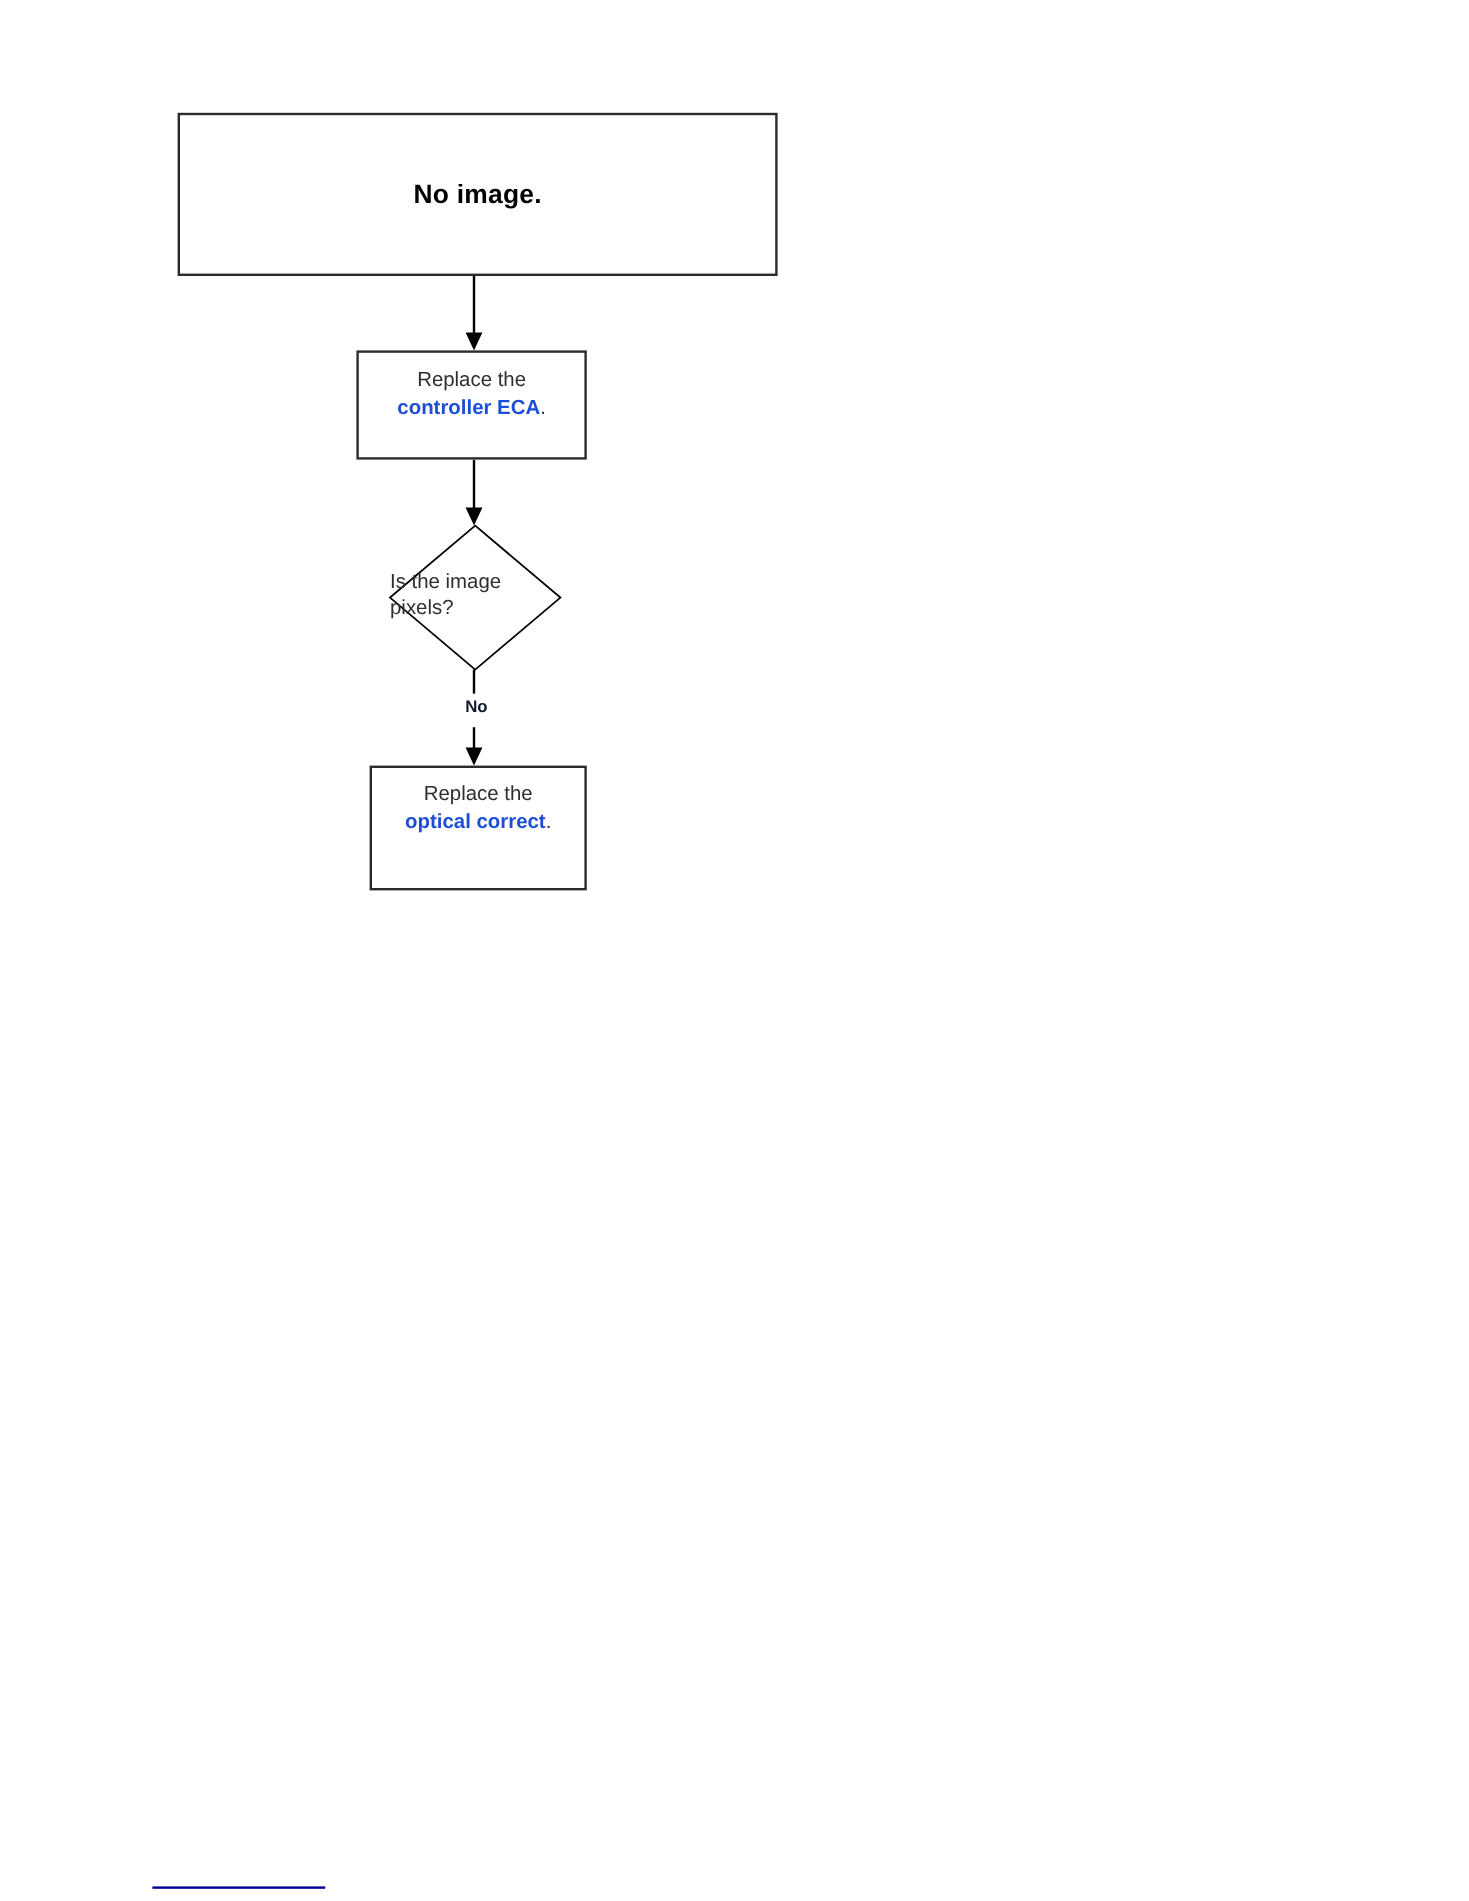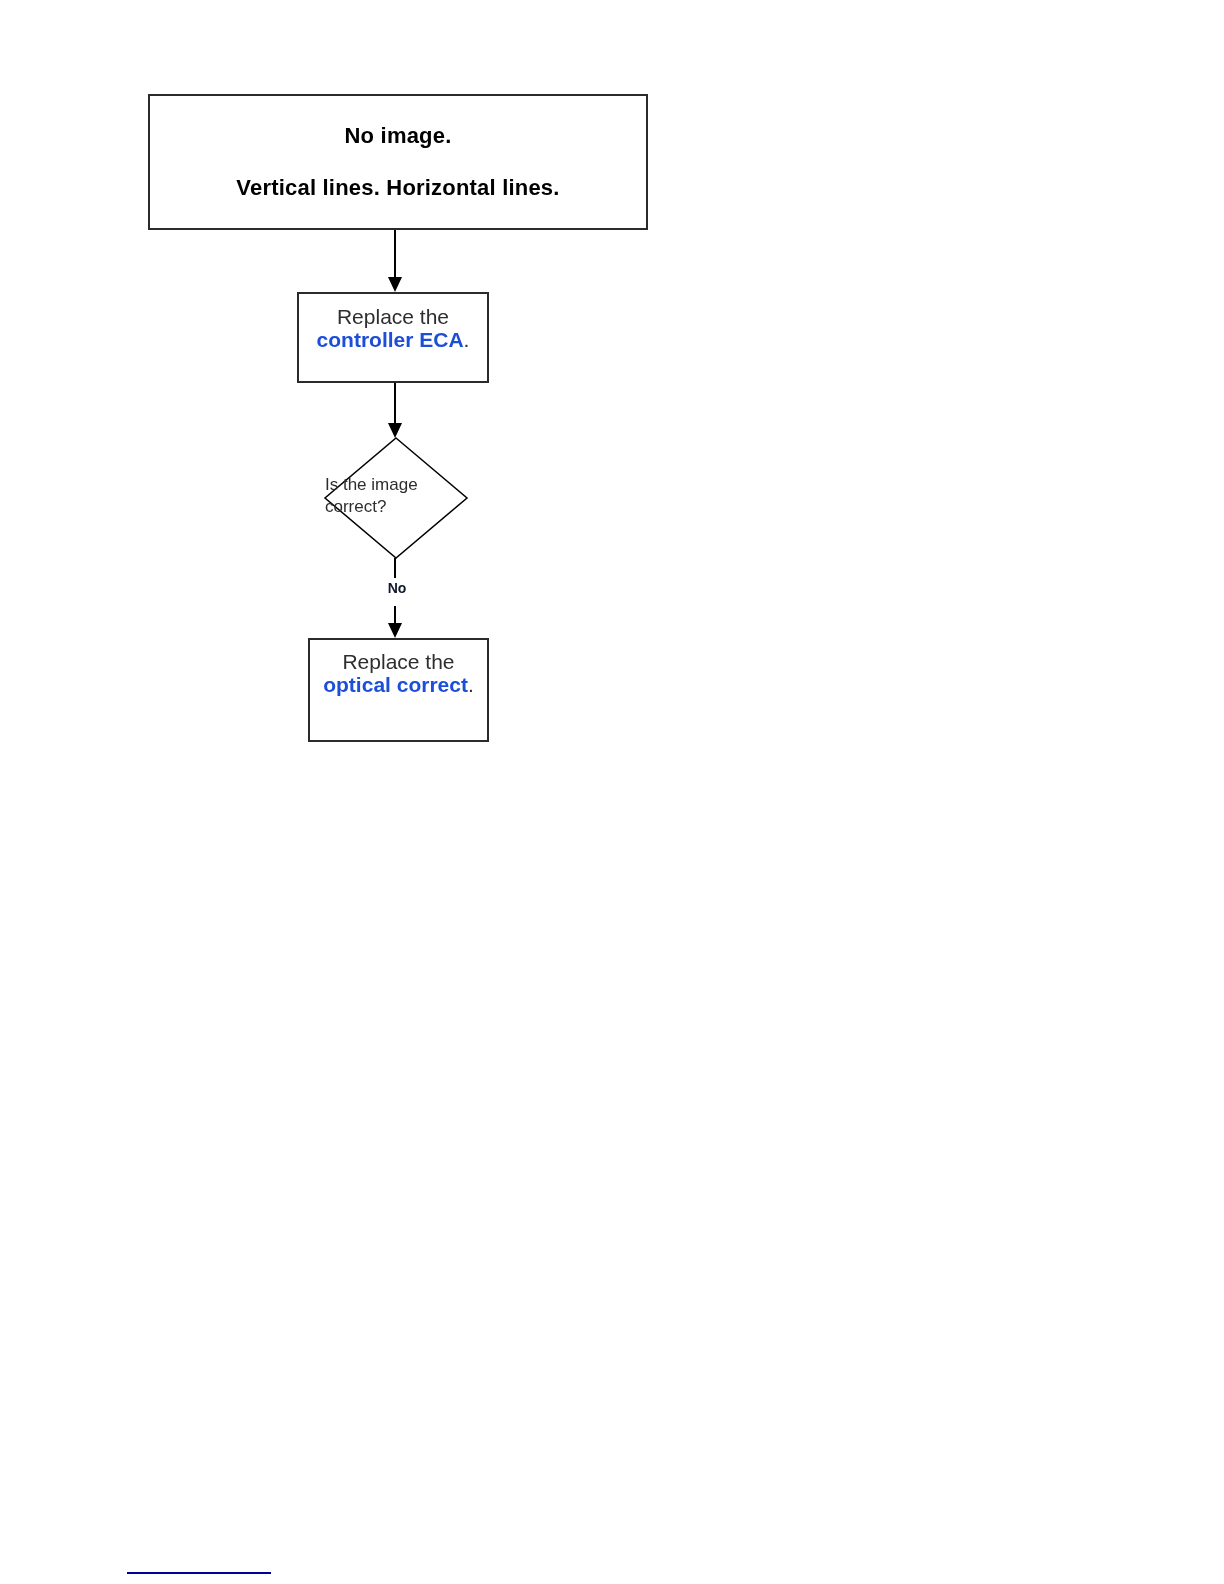--- a/index.html
+++ b/index.html
@@ -31,21 +31,21 @@
     display: flex;
     flex-direction: column;
     justify-content: space-evenly;
     align-items: center;
     font-size: 22px;
     font-weight: bold;
     letter-spacing: 0.2px;
   }
   .step-box {
     border-width: 2px;
-    font-size: 21px;
+    font-size: 17px;
     line-height: 23px;
     color: #2e2e2e;
   }
   .step-box .em { font-weight: bold; color: #1d4ed8; }
   .replace-controller-box {
     left: 297px; top: 292px;
     width: 192px; height: 91px;
     padding-top: 11px;
   }
   .replace-optical-box {
@@ -93,31 +93,30 @@
 
     <polygon points="396,438 467,498 396,558 325,498" fill="#ffffff" stroke="#000000" stroke-width="1.5"></polygon>
 
     <line x1="395" y1="558" x2="395" y2="578" stroke="#000000" stroke-width="2"></line>
     <line x1="395" y1="606" x2="395" y2="626" stroke="#000000" stroke-width="2"></line>
     <polygon points="388,623 402,623 395,638" fill="#000000"></polygon>
   </svg>
 
   <div class="flow-box symptom-box">
     <div>No image.</div>
-    <div>Vertical lines. Horizontal lines.</div>
   </div>
 
   <div class="flow-box step-box replace-controller-box">
     <div>Replace the</div>
     <div><span class="em">controller ECA</span><span>.</span></div>
   </div>
 
   <div class="decision-text">
     <div>Is the image</div>
-    <div>correct?</div>
+    <div>pixels?</div>
   </div>
 
   <div class="no-label">No</div>
 
   <div class="flow-box step-box replace-optical-box">
     <div>Replace the</div>
     <div><span class="em">optical correct</span><span>.</span></div>
   </div>
 
   <div class="footer-rule"></div>

